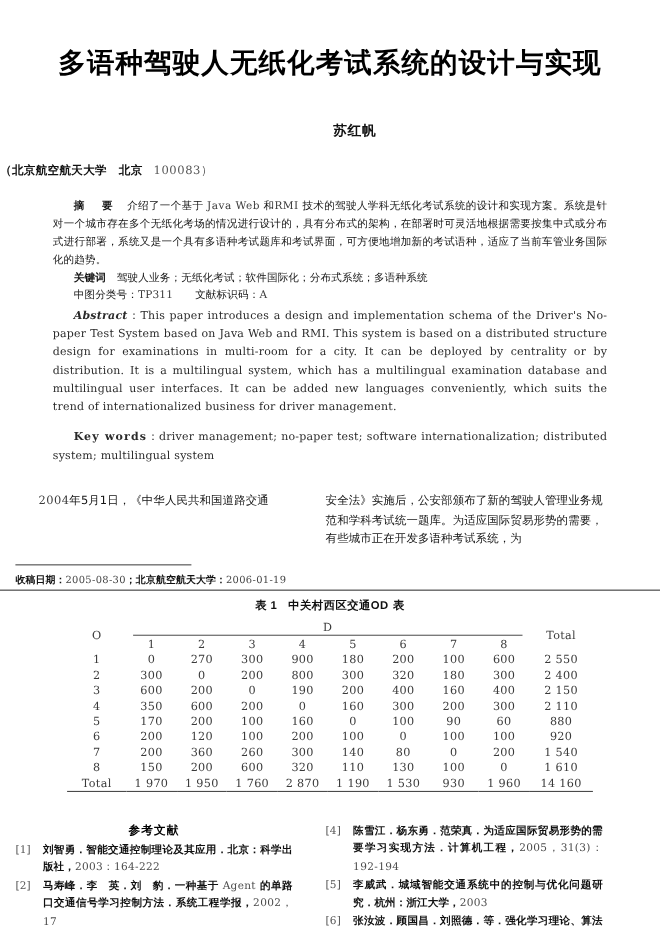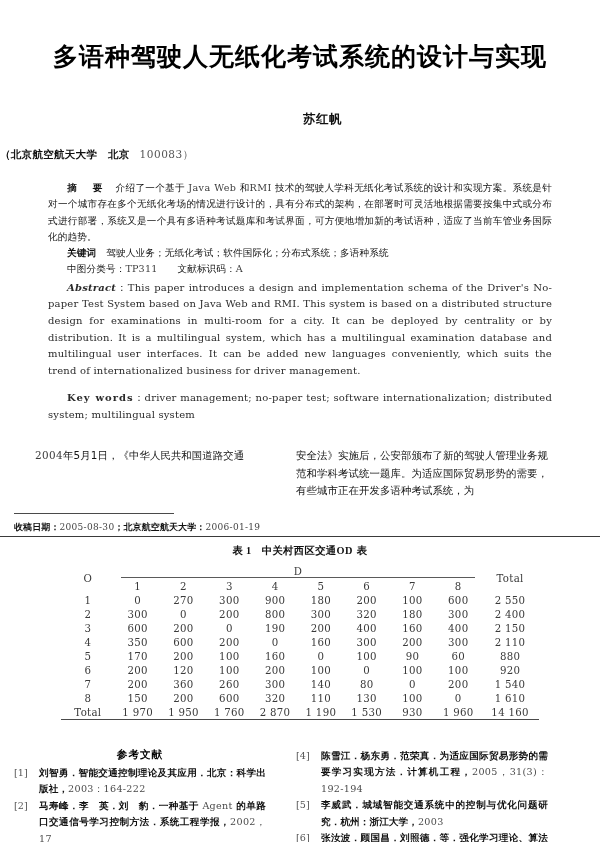--- a/index.html
+++ b/index.html
@@ -206,21 +206,21 @@
   .tbl-caption {
     text-align: center;
     font-family: "DejaVu Sans", "Liberation Sans", sans-serif;
     font-weight: 700;
     font-size: 10.3px;
     color: #111;
     letter-spacing: 0.4px;
     margin-bottom: 6px;
   }
   .tbl-caption .latin {
-    font-family: Liberation Serif, serif;
+    font-family: Liberation Sans, sans-serif;
   }
   table.od {
     border-collapse: collapse;
     margin: 0 auto;
     width: 478px;
     font-family: "DejaVu Serif", "Liberation Serif", serif;
     font-size: 10.2px;
     color: #3a3a3a;
   }
   table.od td, table.od th {

